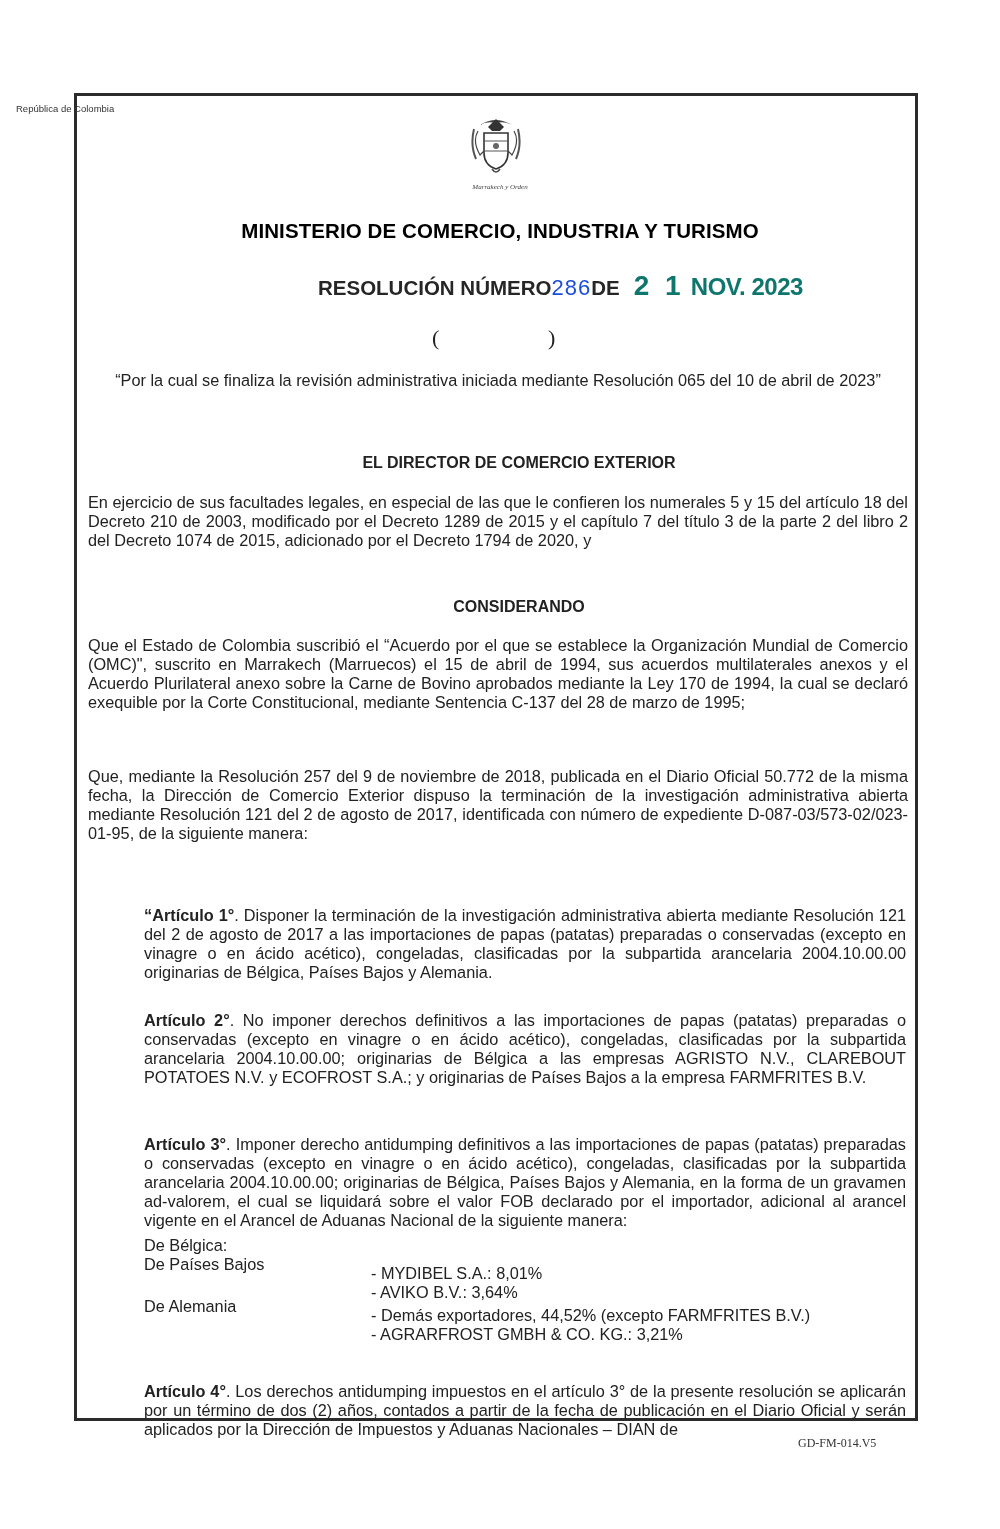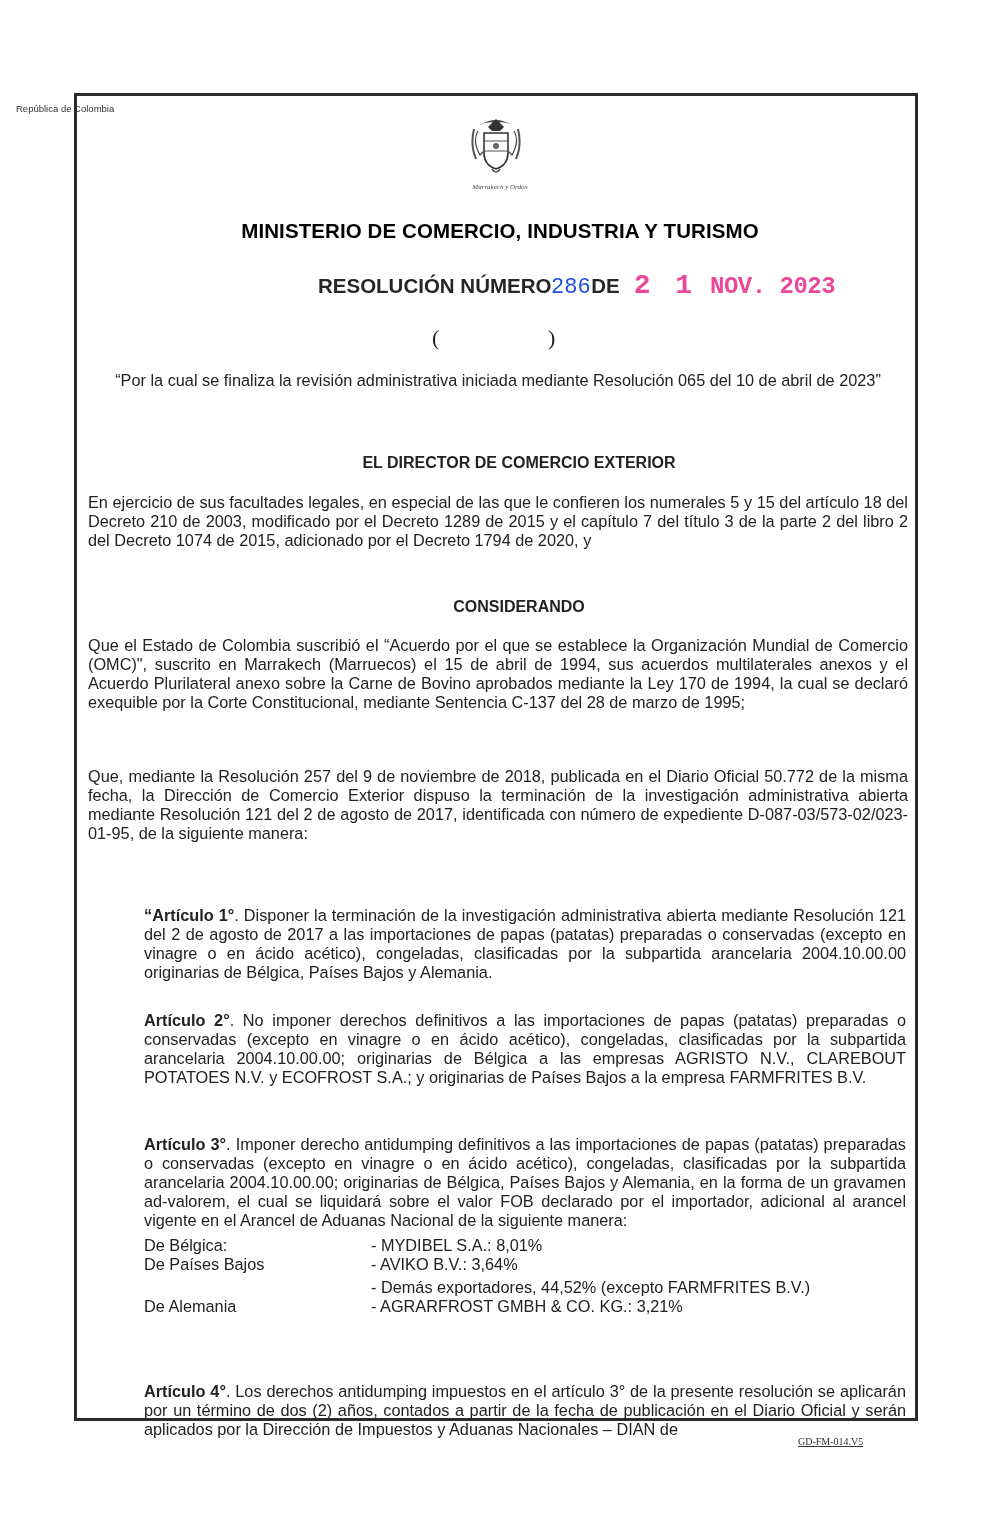--- a/index.html
+++ b/index.html
@@ -10,33 +10,33 @@
   .abs { position: absolute; }
   .rep { left: 16px; width: 876px; top: 103px; font-size: 9.5px; color: #333; }
   .crest { left: 466px; top: 115px; width: 60px; height: 62px; }
   .motto { left: 0; width: 1000px; top: 183px; text-align: center; font-size: 7px; color: #444;
            font-family: "Liberation Serif", serif; font-style: italic; }
   .ministry { left: 0; width: 1000px; top: 219px; text-align: center; font-weight: bold;
               font-size: 20.5px; color: #000000; letter-spacing: 0.1px; }
   .resline { left: 318px; top: 270px; font-weight: bold; font-size: 20.5px; color: #262626; white-space: nowrap; }
   .resnum { font-weight: normal; color: #1d4ed8; font-size: 22px; letter-spacing: 1px;
             font-family: "Liberation Sans", sans-serif; }
-  .resdate { font-family: Liberation Mono, monospace; font-weight: bold; color: #ec4899;
+  .resdate { font-family: Liberation Sans, sans-serif; font-weight: bold; color: #0f766e;
              font-size: 24px; letter-spacing: -0.5px; margin-left: 14px; }
   .resdate .big { font-size: 28px; letter-spacing: 4px; }
   .paren { top: 325px; font-family: "Liberation Serif", serif; font-size: 22px; color: #222; }
   .subject { left: 88px; width: 820px; top: 371px; text-align: center; font-size: 16.3px; line-height: 19px; }
   .heading { left: 0; width: 990px; text-align: center; font-weight: bold; font-size: 16px; padding-left: 24px; }
   .para { left: 88px; width: 820px; font-size: 16.3px; line-height: 19px; text-align: justify; }
   .ind { left: 144px; width: 762px; margin-top: 44px; }
   .para b { font-weight: bold; }
   .duty-row { position: absolute; left: 144px; width: 760px; font-size: 16.3px; line-height: 19px; }
   .duty-country { position: absolute; left: 0; }
-  .duty-item { position: absolute; left: 227px; white-space: nowrap; }
-  .code { left: 798px; top: 1436px; font-family: "Liberation Serif", serif; font-size: 10px; color: #333; text-decoration: underline; }
+  .duty-item { position: absolute; left: 227px; white-space: nowrap; margin-top: 28px; }
+  .code { left: 798px; top: 1436px; font-family: "Liberation Serif", serif; font-size: 12px; color: #333; }
 </style>
 </head>
 <body>
 
 <div class="frame"></div>
 
 <div class="abs rep">República de Colombia</div>
 
 <svg class="abs crest" viewBox="0 0 60 62">
   <path d="M14 10 Q30 0 46 10 Q40 6 30 8 Q20 6 14 10Z" fill="#444"></path>

